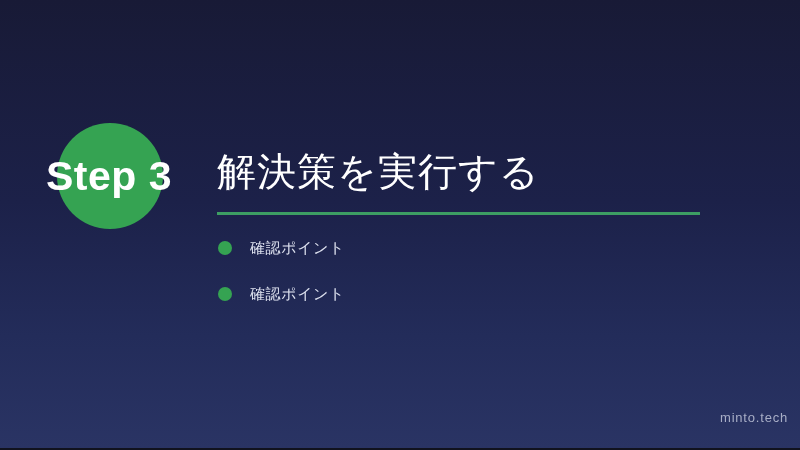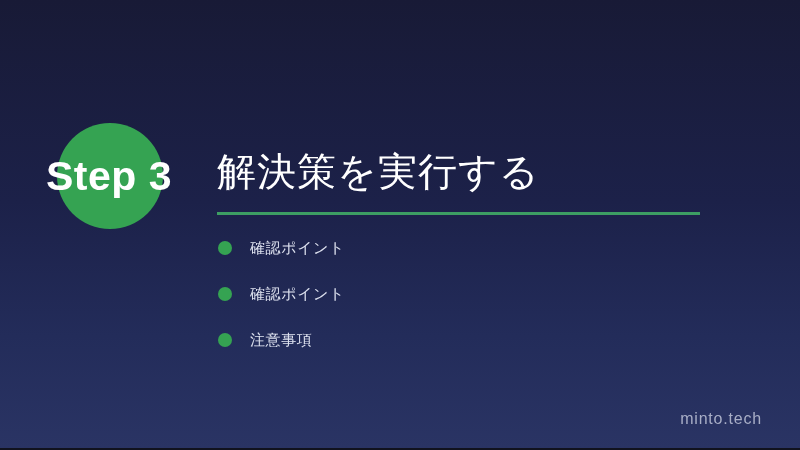--- a/index.html
+++ b/index.html
@@ -93,24 +93,24 @@
     margin-left: 18px;
     color: #dfe3f0;
     font-size: 15px;
     letter-spacing: 0.6px;
     white-space: nowrap;
   }
 
   
   .footer-brand {
     position: absolute;
-    right: 38px;
+    right: 12px;
     top: 410px;
     color: #a8aec6;
-    font-size: 16px;
+    font-size: 13px;
     letter-spacing: 0.8px;
     white-space: nowrap;
   }
 </style>
 </head>
 <body>
 
 <div class="slide">
 
   <div class="step-badge"></div>
@@ -124,22 +124,18 @@
     <div class="bullet-row">
       <span class="bullet-dot"></span>
       <span class="bullet-text">確認ポイント</span>
     </div>
 
     <div class="bullet-row">
       <span class="bullet-dot"></span>
       <span class="bullet-text">確認ポイント</span>
     </div>
 
-    <div class="bullet-row">
-      <span class="bullet-dot"></span>
-      <span class="bullet-text">注意事項</span>
-    </div>
 
   </div>
 
   <div class="footer-brand">minto.tech</div>
 
 </div>
 
 </body></html>

